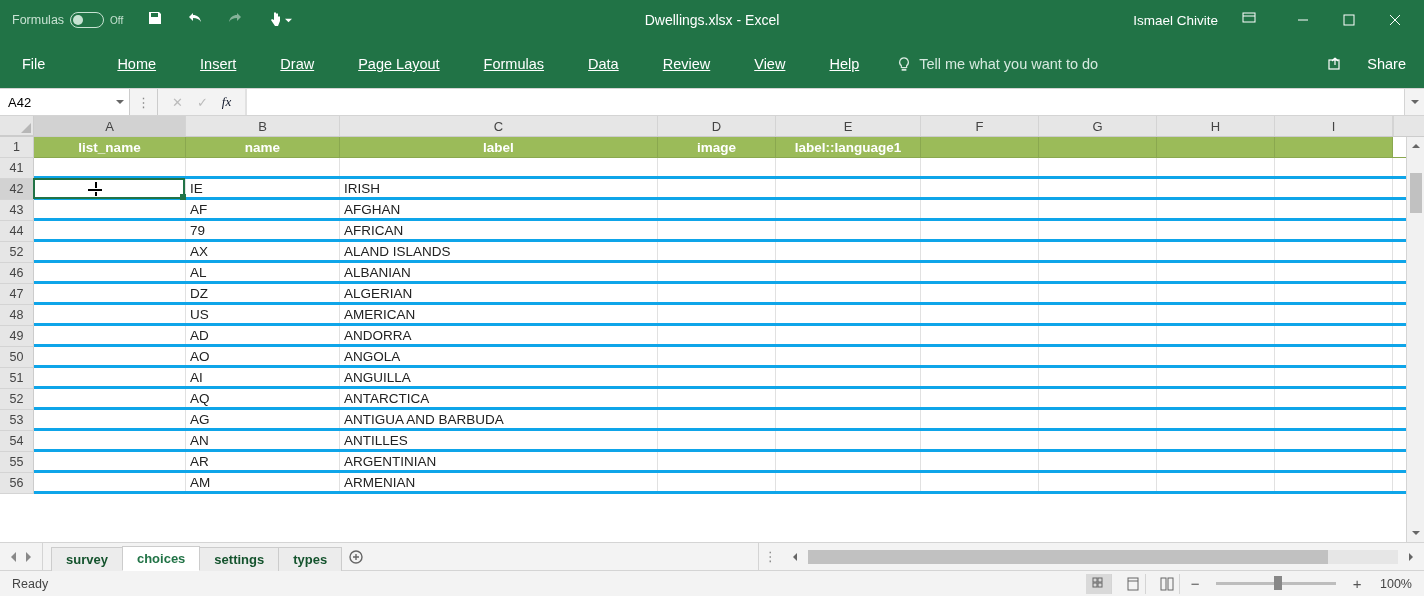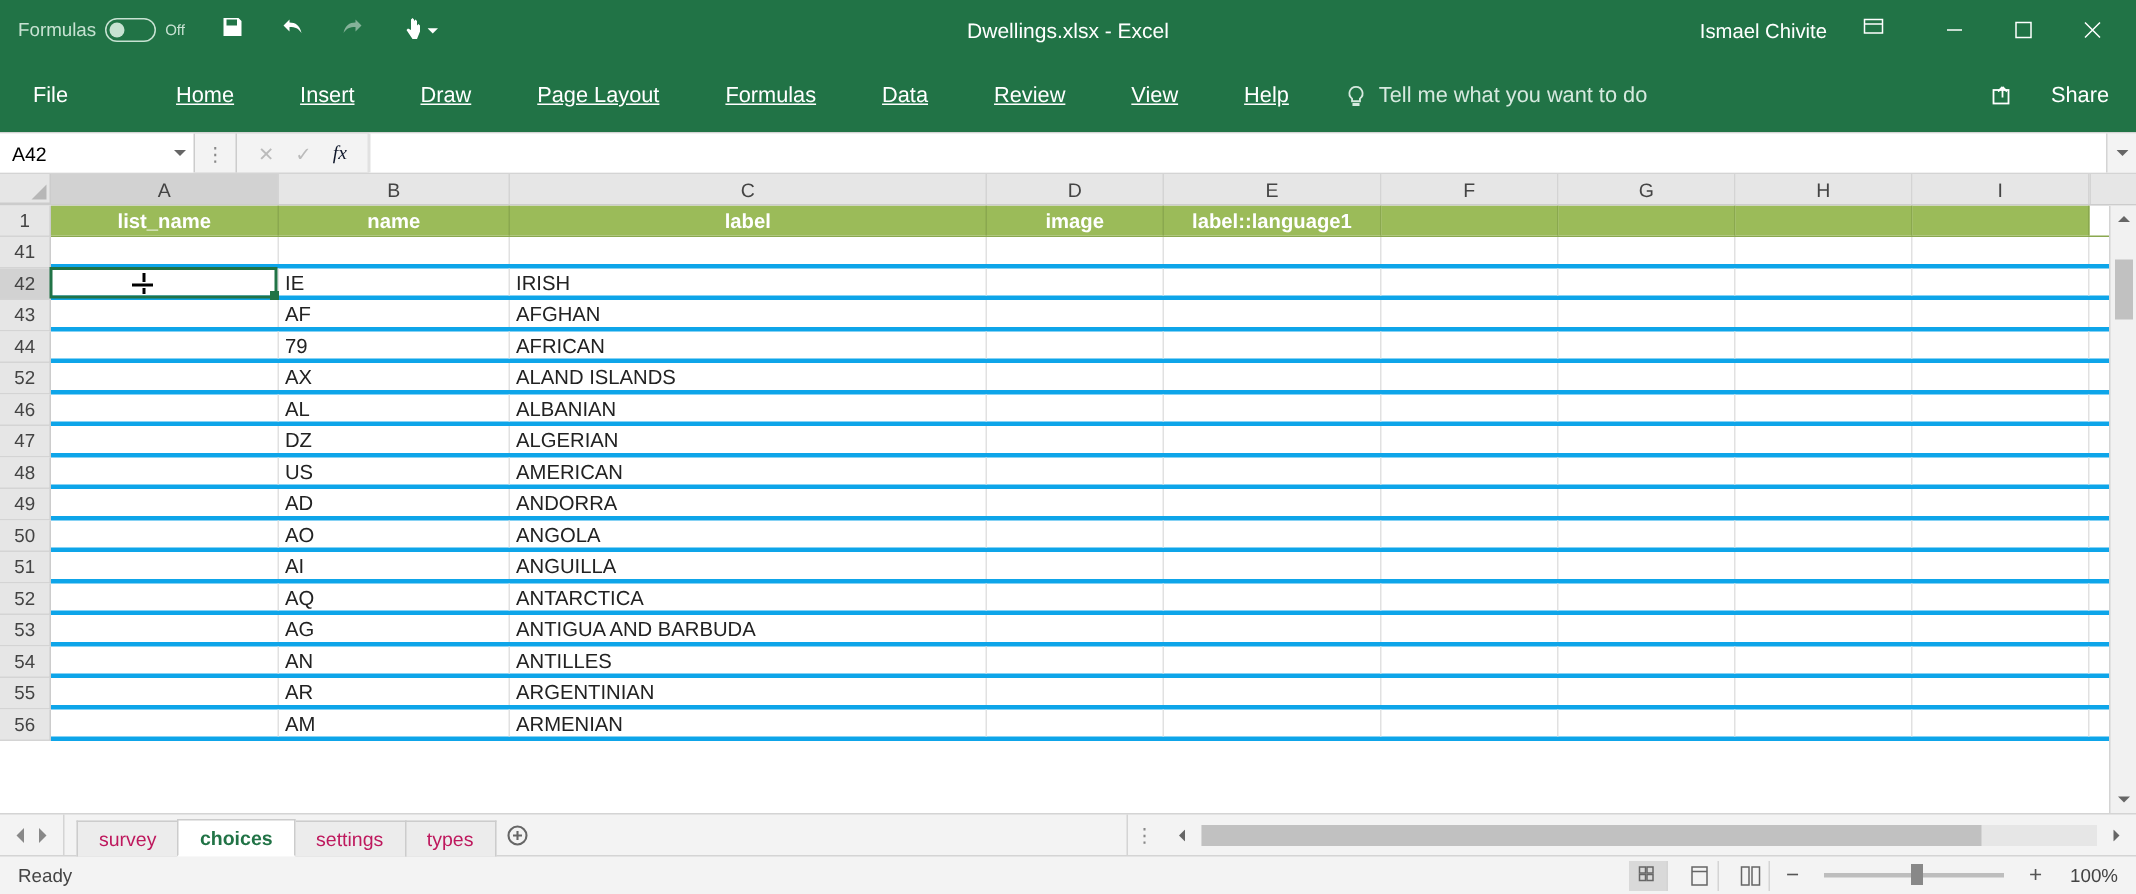--- a/index.html
+++ b/index.html
@@ -76,21 +76,21 @@
   .cursor-plus{position:absolute;width:14px;height:14px;pointer-events:none;}
   .cursor-plus::before,.cursor-plus::after{content:"";position:absolute;background:#000;}
   .cursor-plus::before{left:6px;top:0;width:2px;height:14px;border-left:1px solid #fff;border-right:1px solid #fff;box-sizing:content-box;}
   .cursor-plus::after{top:6px;left:0;height:2px;width:14px;border-top:1px solid #fff;border-bottom:1px solid #fff;box-sizing:content-box;}
 
   
   .sheet-tabs-bar { height: 28px; background: #f3f3f3; border-top: 1px solid #d4d4d4; display: flex; align-items: stretch; font-size: 13px; }
   .tab-nav { display: flex; align-items: center; gap: 6px; padding: 0 10px; border-right: 1px solid #d4d4d4; color: #888; }
   .tab-nav svg { width: 8px; height: 10px; fill: #888; }
   .sheet-tabs { display: flex; align-items: flex-end; padding-left: 8px; }
-  .sheet-tab { padding: 4px 14px; border: 1px solid #ccc; border-bottom: none; background: #ececec; color: #be185d; margin-right: -1px; position: relative; top: 1px; }
+  .sheet-tab { padding: 4px 14px; border: 1px solid #ccc; border-bottom: none; background: #ececec; color: #14532d; margin-right: -1px; position: relative; top: 1px; font-weight: bold; }
   .sheet-tab.active { background: #fff; color: #217346; font-weight: 600; border-bottom: 1px solid #fff; z-index: 2; }
   .new-sheet { width: 30px; display: flex; align-items: center; justify-content: center; }
   .new-sheet svg { width: 16px; height: 16px; stroke: #666; fill: none; stroke-width: 1.4; }
   .tab-sep{width:24px;border-left:1px solid #d4d4d4;margin-left:6px;display:flex;align-items:center;justify-content:center;color:#888;}
   .hscroll { flex: 1; display: flex; align-items: center; padding: 0 4px; gap: 4px; }
   .hscroll .harrow { width: 18px; height: 18px; display: flex; align-items: center; justify-content: center; }
   .hscroll .harrow svg { width: 8px; height: 8px; fill: #666; }
   .hscroll .track { flex: 1; height: 14px; background: #e6e6e6; position: relative; }
   .hscroll .hthumb { position: absolute; left: 0; top: 0; height: 100%; width: 520px; background: #c1c1c1; }
 

